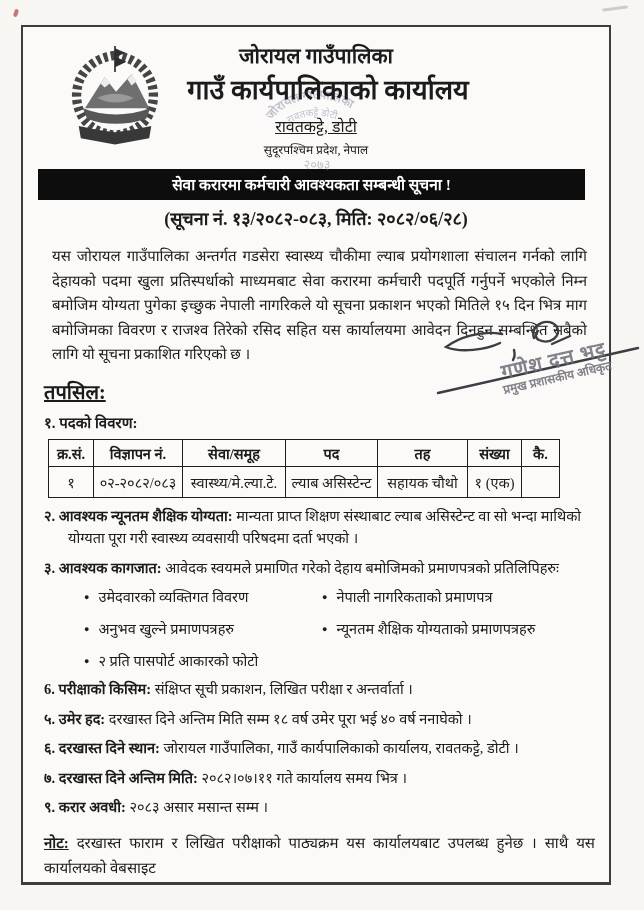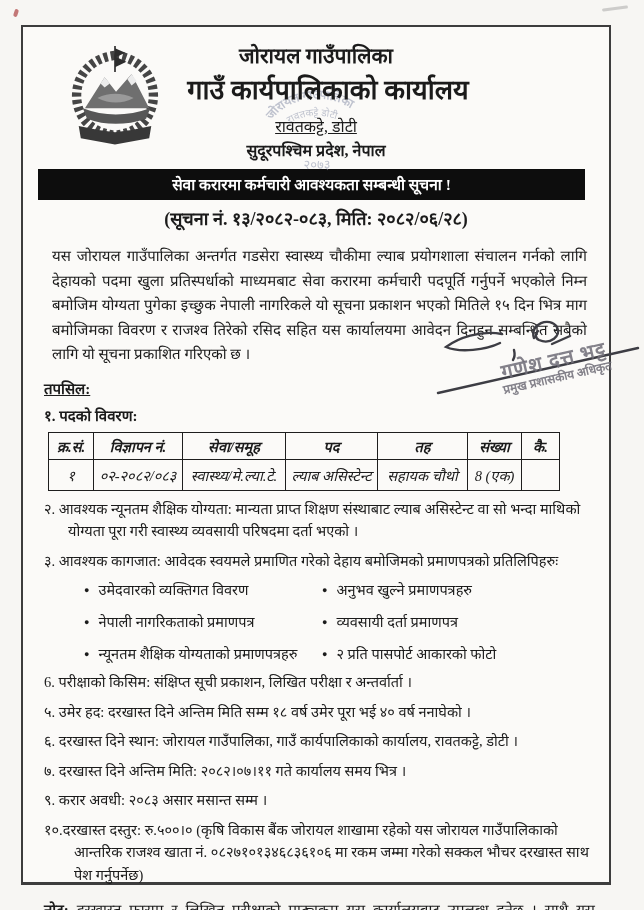--- a/index.html
+++ b/index.html
@@ -17,44 +17,44 @@
     border:2px solid #3d3d3d; border-bottom-width:3px; background:#fbfaf8;
   }
 
   
   .header { position:relative; height:138px; }
   .logo { position:absolute; left:40px; top:16px; width:104px; height:114px; }
   .h-center { position:relative; z-index:2; text-align:center; padding-top:16px; }
   .h1 { font-size:21px; font-weight:bold; line-height:26px; }
   .h2 { font-size:27px; font-weight:bold; line-height:34px; margin-top:4px;padding-left:24px; }
   .h3 { font-size:16px; font-weight:normal; line-height:21px; margin-top:9px; text-decoration:underline; }
-  .h4 { font-size:16px; font-weight:bold; line-height:21px; margin-top:3px; }
+  .h4 { font-size:12px; font-weight:normal; line-height:21px; margin-top:3px; }
   .round-stamp { position:absolute; left:228px; top:44px; width:132px; height:104px; z-index:1; opacity:.55; }
 
   .banner {
     margin:4px 24px 0 15px; background:#0d0d0d; color:#ffffff;
     text-align:center; font-weight:bold; font-size:15.5px; padding:4px 2px 5px;
   }
   .meta { text-align:center; font-weight:bold; font-size:18px; margin-top:6px; }
 
   .doc-body { padding:6px 14px 0 21px; font-size:15px; }
   .intro { margin:8px; text-align:justify; line-height:24.5px; }
-  .tapasil { display:inline-block; font-weight:bold; text-decoration:underline; margin-top:3px; font-size:15px; }
+  .tapasil { display:inline-block; font-weight:bold; text-decoration:underline; margin-top:3px; font-size:20px; }
   .sec-title { font-weight:bold; margin-top:7px; font-size:15px; }
 
   table.pos { border-collapse:collapse; margin:7px 0 0 4px; table-layout:fixed; }
   table.pos th, table.pos td {
     border:1.7px solid #1e1e1e; text-align:center; padding:3px 4px;
-    font-size:14.5px; overflow:hidden;font-style:italic;
+    font-size:14.5px; overflow:hidden;
   }
   table.pos th { font-weight:bold; height:27px; }
   table.pos td { height:31px; }
 
   .item { margin-top:7px; line-height:22.5px; padding-left:24px; text-indent:-24px; font-size:14.5px; }
-  .item .lbl { font-weight:normal; }
+  .item .lbl { font-weight:bold; }
   .item.deep { padding-left:30px; text-indent:-30px; }
 
   .docs { margin:8px 0 0 40px; display:grid; grid-template-columns:238px auto; row-gap:12px; font-size:14.5px; }
   .doc  { line-height:20px; }
   .blt  { display:inline-block; font-size:9px; vertical-align:2px; margin-right:9px; }
 
   .note { margin-top:12px; text-align:justify; line-height:25.5px; font-size:15px; }
   .note .lbl { font-weight:bold; text-decoration:underline; }
 
   
@@ -141,41 +141,40 @@
           <th>तह</th>
           <th>संख्या</th>
           <th>कै.</th>
         </tr>
         <tr>
           <td>१</td>
           <td>०२-२०८२/०८३</td>
           <td>स्वास्थ्य/मे.ल्या.टे.</td>
           <td>ल्याब असिस्टेन्ट</td>
           <td>सहायक चौथो</td>
-          <td>8 (एक)</td>
+          <td>१ (एक)</td>
           <td></td>
         </tr>
       </tbody>
         </table>
 
       <div class="item">
         <span class="lbl">२. आवश्यक न्यूनतम शैक्षिक योग्यता:</span>
         <span>मान्यता प्राप्त शिक्षण संस्थाबाट ल्याब असिस्टेन्ट वा सो भन्दा माथिको योग्यता पूरा गरी स्वास्थ्य व्यवसायी परिषदमा दर्ता भएको ।</span>
       </div>
 
       <div class="item">
         <span class="lbl">३. आवश्यक कागजात:</span>
         <span>आवेदक स्वयमले प्रमाणित गरेको देहाय बमोजिमको प्रमाणपत्रको प्रतिलिपिहरुः</span>
       </div>
 
       <div class="docs">
         <div class="doc"><span class="blt">●</span><span>उमेदवारको व्यक्तिगत विवरण</span></div>
+        <div class="doc"><span class="blt">●</span><span>नेपाली नागरिकताको प्रमाणपत्र</span></div>
         <div class="doc"><span class="blt">●</span><span>अनुभव खुल्ने प्रमाणपत्रहरु</span></div>
-        <div class="doc"><span class="blt">●</span><span>नेपाली नागरिकताको प्रमाणपत्र</span></div>
-        <div class="doc"><span class="blt">●</span><span>व्यवसायी दर्ता प्रमाणपत्र</span></div>
         <div class="doc"><span class="blt">●</span><span>न्यूनतम शैक्षिक योग्यताको प्रमाणपत्रहरु</span></div>
         <div class="doc"><span class="blt">●</span><span>२ प्रति पासपोर्ट आकारको फोटो</span></div>
       </div>
 
       <div class="item">
         <span class="lbl">6. परीक्षाको किसिम:</span>
         <span>संक्षिप्त सूची प्रकाशन, लिखित परीक्षा र अन्तर्वार्ता ।</span>
       </div>
       <div class="item">
         <span class="lbl">५. उमेर हद:</span>
@@ -185,24 +184,20 @@
         <span class="lbl">६. दरखास्त दिने स्थान:</span>
         <span>जोरायल गाउँपालिका, गाउँ कार्यपालिकाको कार्यालय, रावतकट्टे, डोटी ।</span>
       </div>
       <div class="item">
         <span class="lbl">७. दरखास्त दिने अन्तिम मिति:</span>
         <span>२०८२।०७।११ गते कार्यालय समय भित्र ।</span>
       </div>
       <div class="item">
         <span class="lbl">९. करार अवधी:</span>
         <span>२०८३ असार मसान्त सम्म ।</span>
-      </div>
-      <div class="item deep">
-        <span class="lbl">१०.दरखास्त दस्तुर:</span>
-        <span>रु.५००।० (कृषि विकास बैंक जोरायल शाखामा रहेको यस जोरायल गाउँपालिकाको आन्तरिक राजश्व खाता नं. ०८२७१०१३४६८३६१०६ मा रकम जम्मा गरेको सक्कल भौचर दरखास्त साथ पेश गर्नुपर्नेछ)</span>
       </div>
 
       <p class="note">
         <span class="lbl">नोट:</span>
         <span>दरखास्त फाराम र लिखित परीक्षाको पाठ्यक्रम यस कार्यालयबाट उपलब्ध हुनेछ । साथै यस कार्यालयको वेबसाइट</span>
         
         
       </p>
     </div>
   </div>

